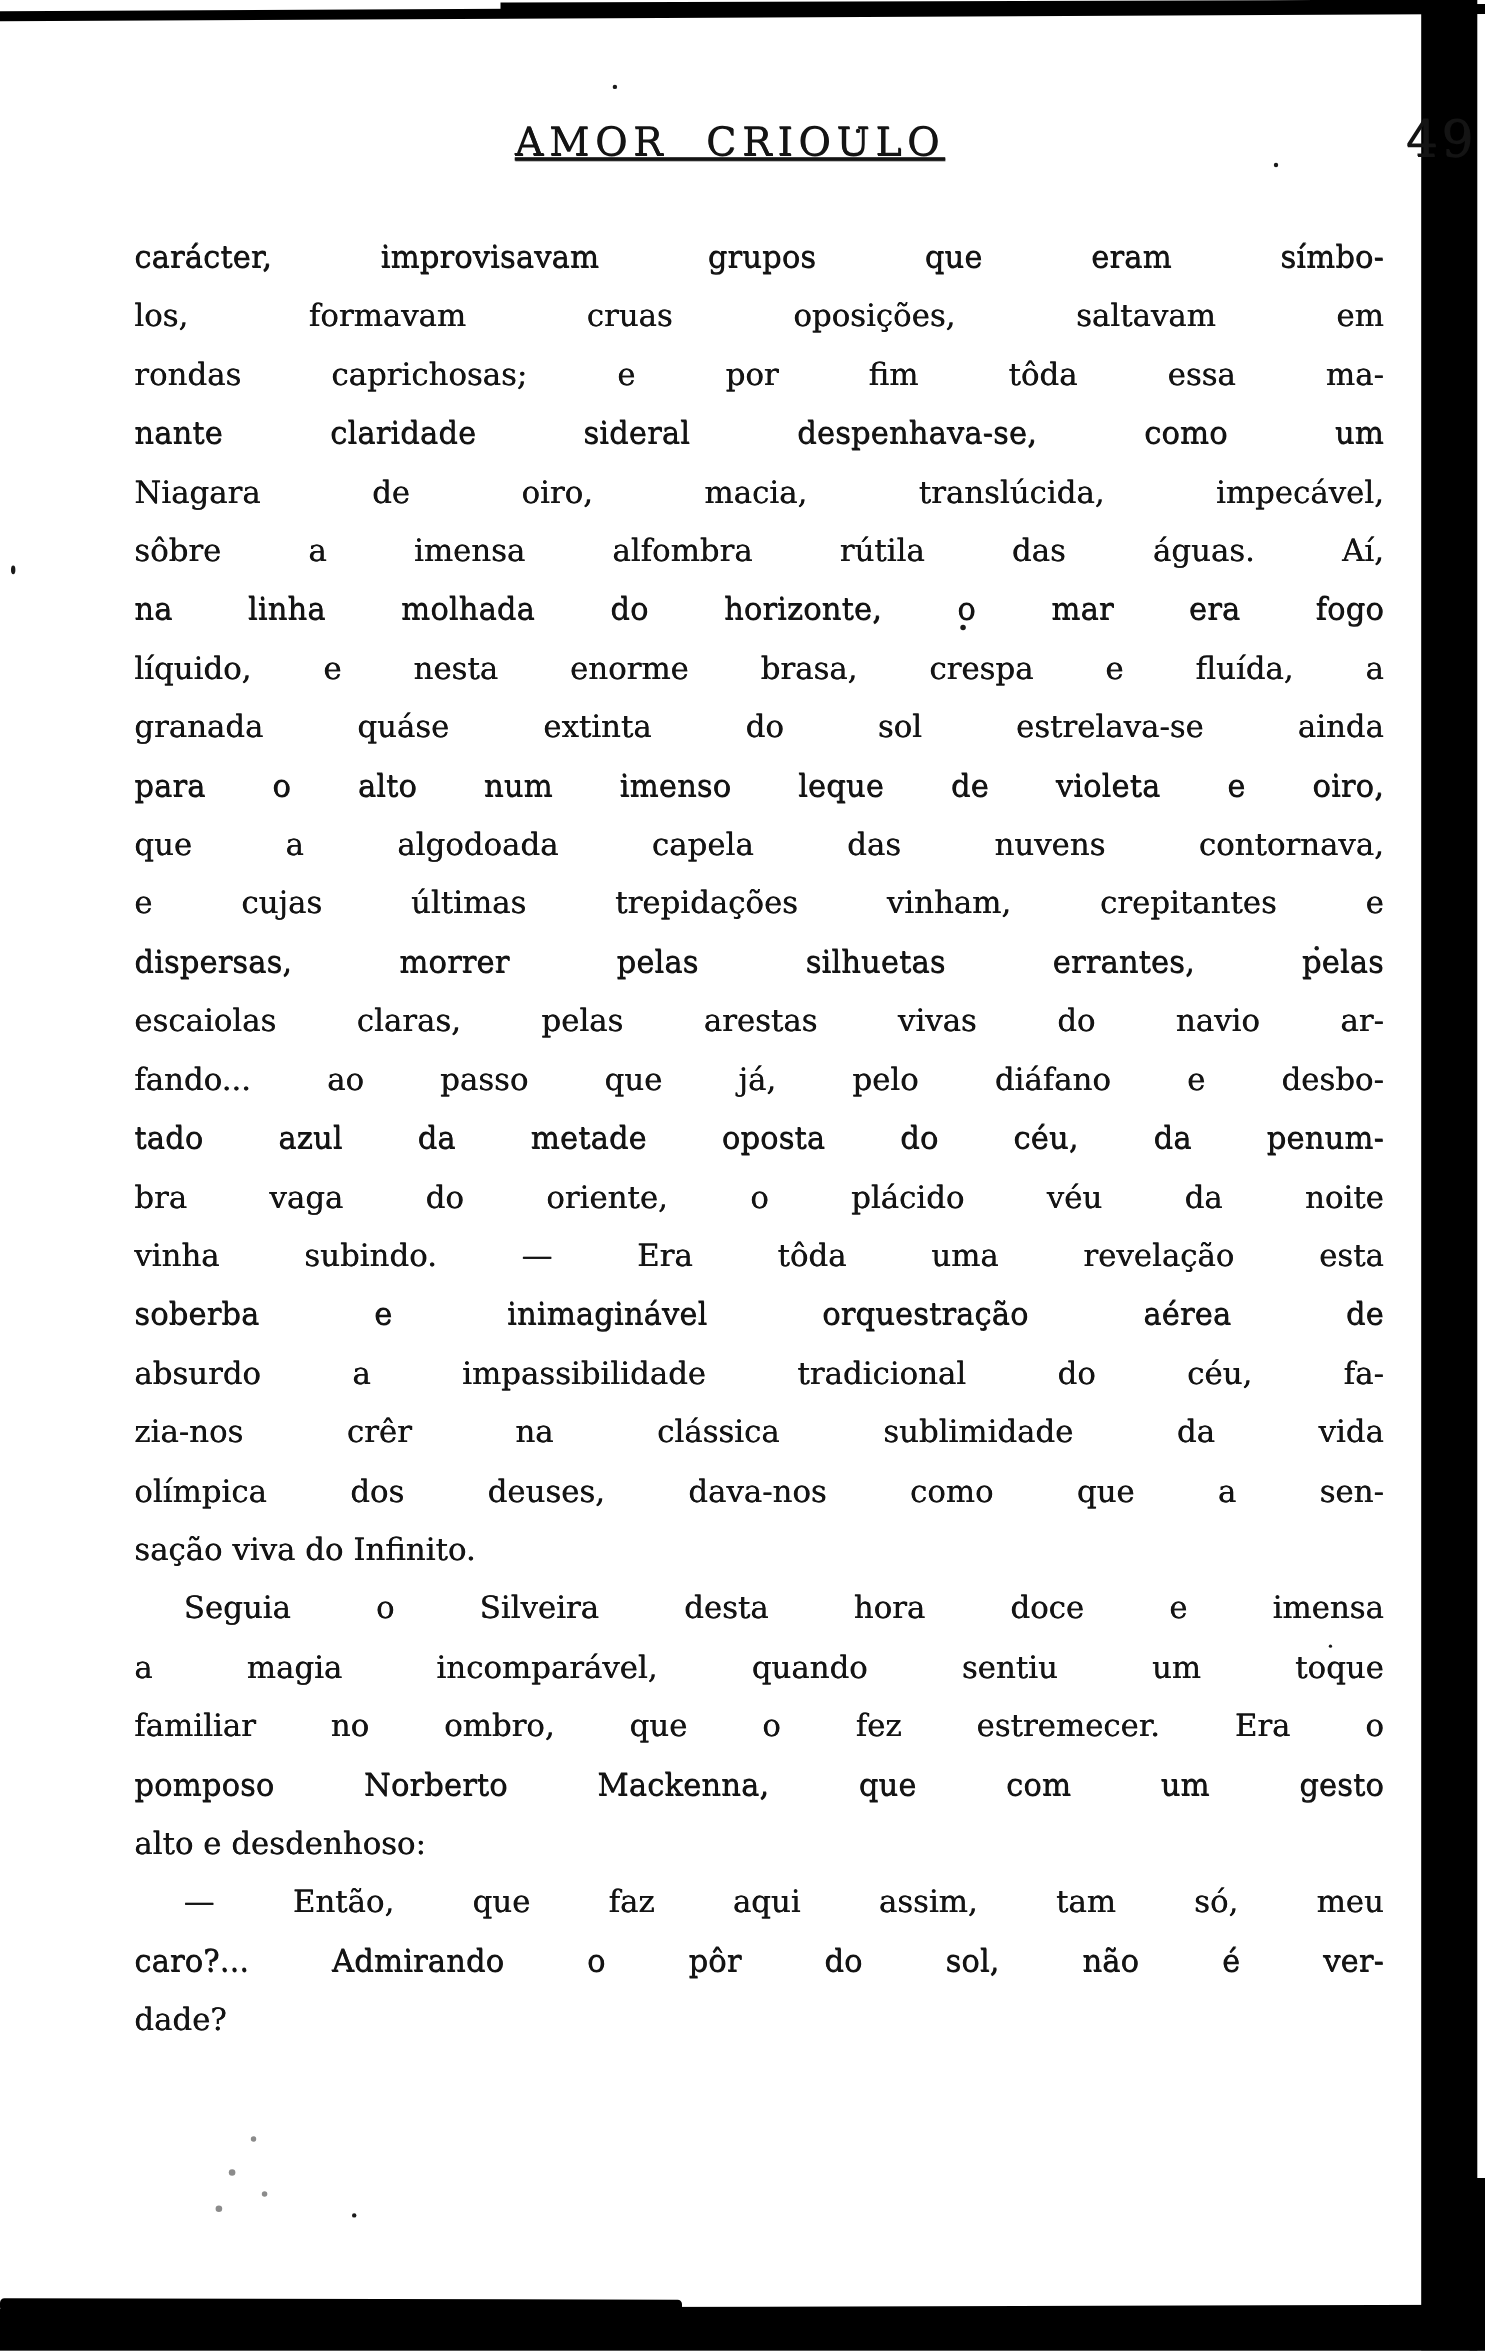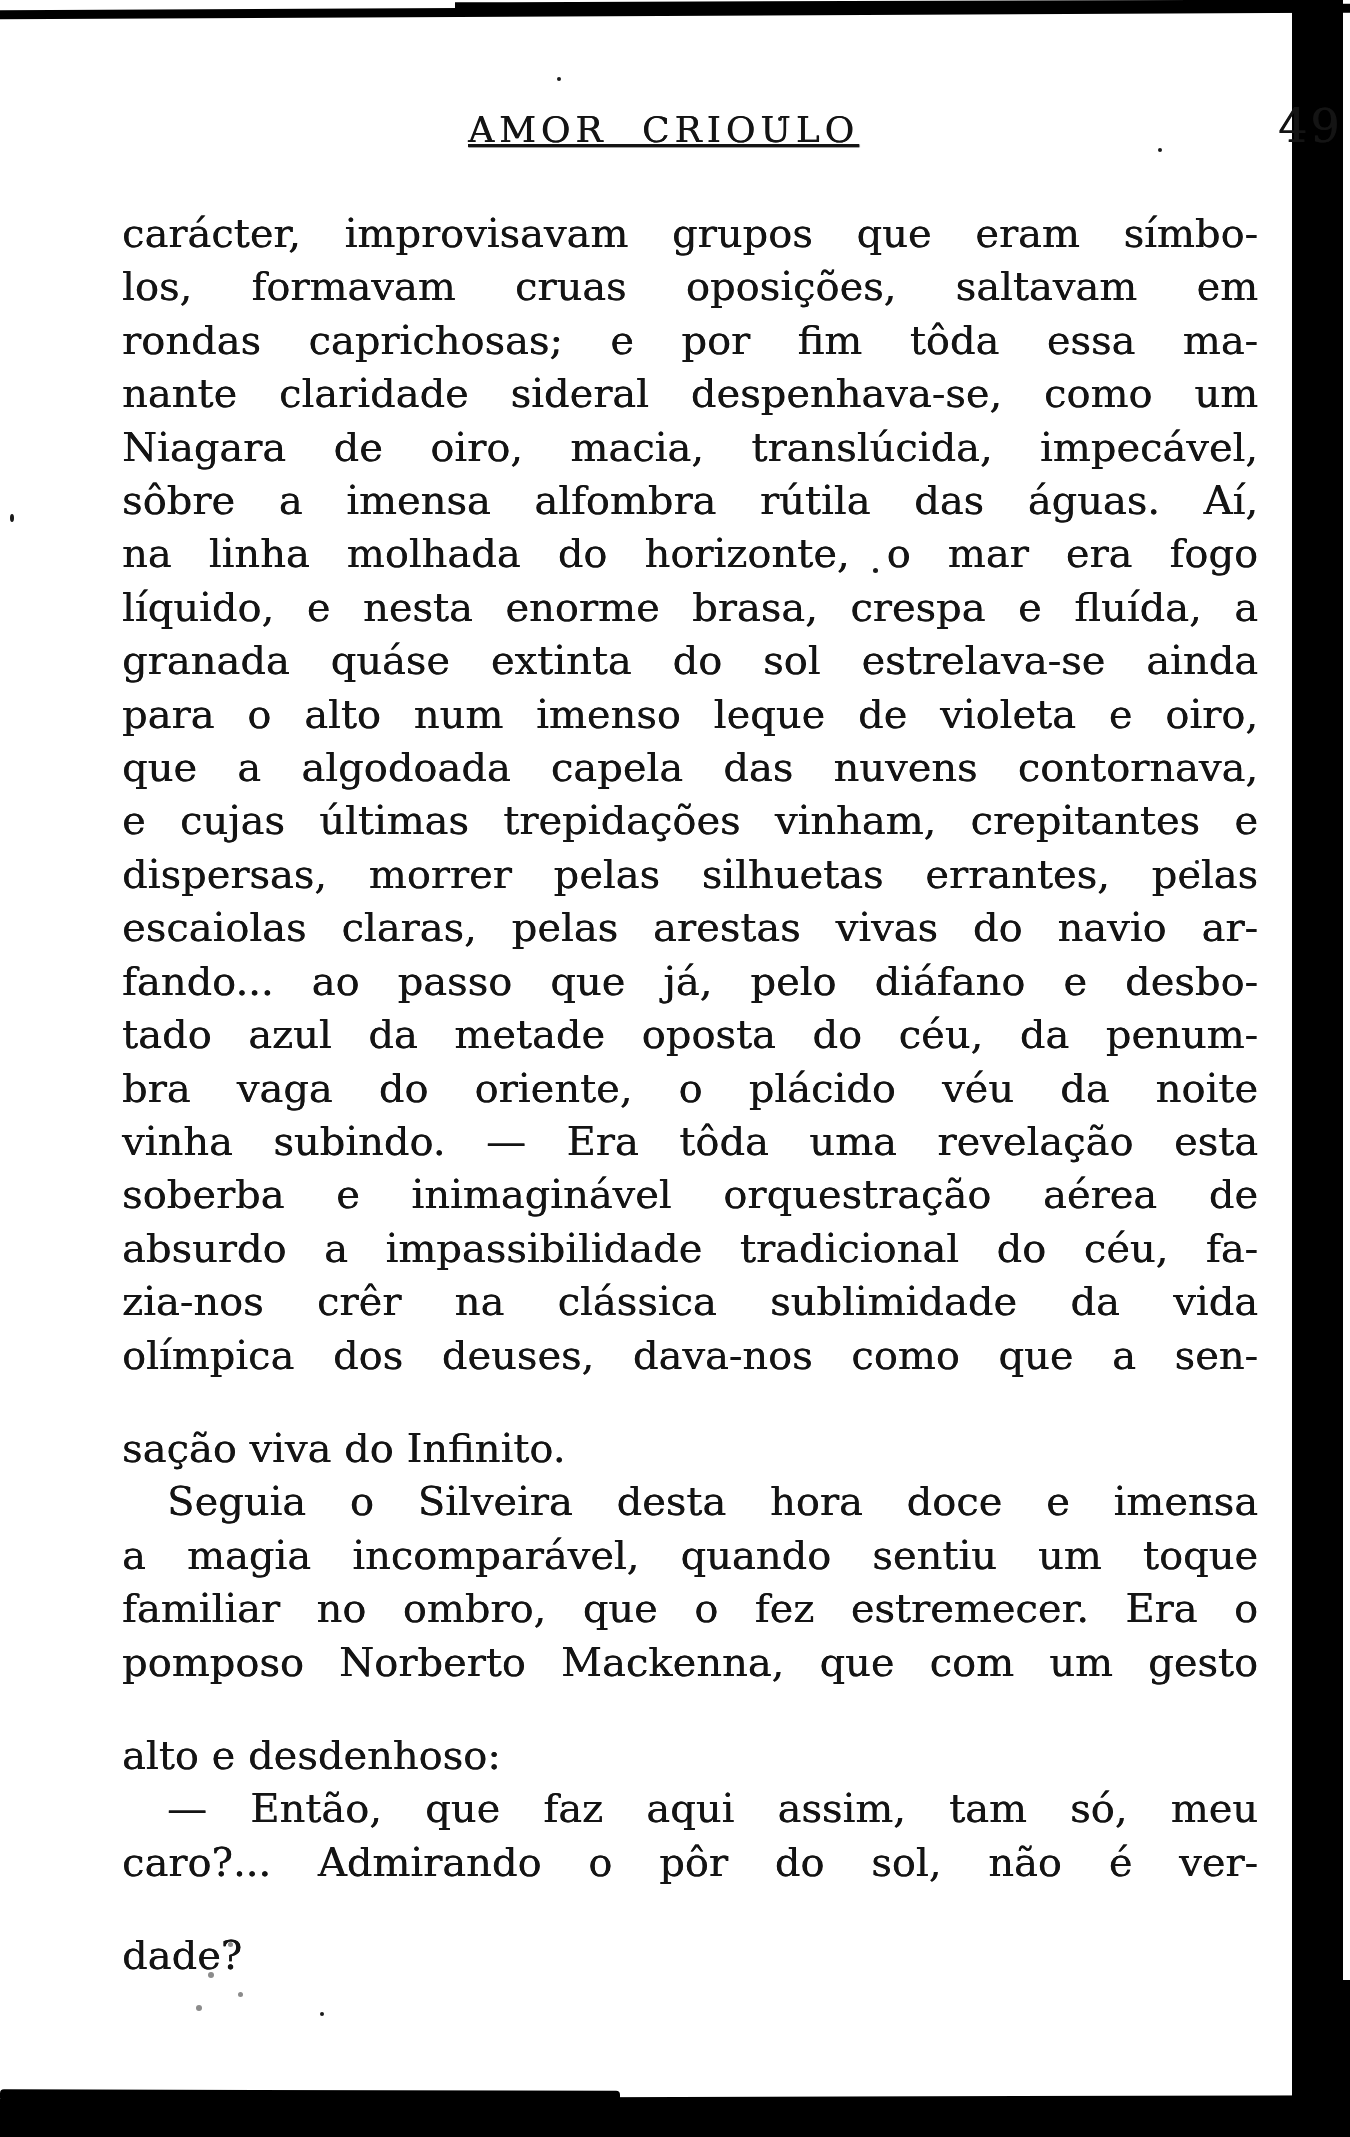--- a/index.html
+++ b/index.html
@@ -36,25 +36,25 @@
     left: 1278px; top: 100px;
     font-size: 46px; line-height: 52px;
     letter-spacing: 3px;
     text-shadow: 0.4px 0.4px 0 currentColor;
   }
 
   
   .body-text {
     position: absolute;
     left: 122px; top: 207px; width: 1136px;
-    font-size: 40px; line-height: 53.4px;
+    font-size: 28px; line-height: 53.4px;
     text-shadow: 0.35px 0.35px 0 currentColor;
   }
   .ln { text-align: justify; text-align-last: justify; white-space: normal; }
-  .ln.end { text-align-last: left; margin-top: 40px; }
+  .ln.end { text-align-last: left; }
   .ln.ind { text-indent: 45px; }
 
   
   .speck { position: absolute; background: #1a1a1a; border-radius: 50%; }
   .speck.gray { background: #8b8b8b; }
 </style>
 </head>
 <body>
 
 <div class="page">

